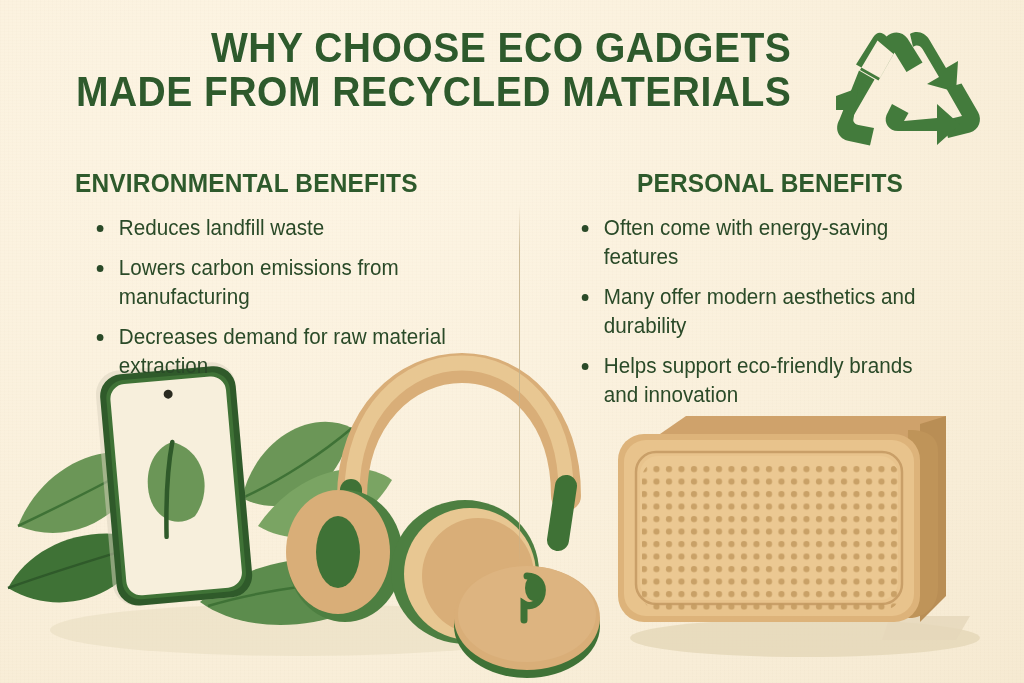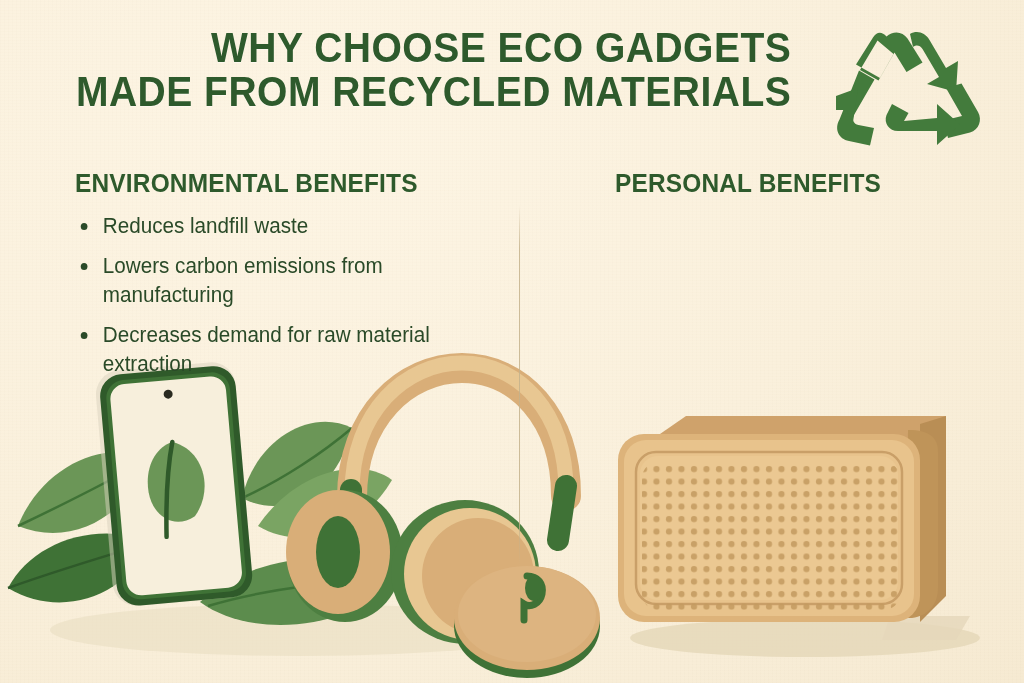--- a/index.html
+++ b/index.html
@@ -52,36 +52,36 @@
   
   #recycle-icon{
     position:absolute;left:822px;top:26px;
     width:176px;height:128px;
     z-index:6;
   }
 
   
   .col{position:absolute;top:168px;z-index:5;}
   #col-left{left:75px;width:420px;}
-  #col-right{left:538px;width:420px;}
+  #col-right{left:560px;width:420px;}
   #col-right .col-heading{text-align:center;}
   .col-heading{
     color:#2e5a2c;
     font-weight:bold;
     font-size:26px;
     line-height:30px;
     letter-spacing:.2px;
     transform:scaleX(.94);
     transform-origin:left center;
     margin:0 0 14px 0;
     white-space:nowrap;
   }
   #col-right .col-heading{transform:scaleX(.94);transform-origin:center;}
   ul.benefits{
-    list-style:none;margin:0;padding:0;
+    list-style:none;margin:16px;padding:0;
   }
   ul.benefits li{
     position:relative;
     color:#2a4a28;
     font-size:21.5px;
     line-height:29px;
     padding-left:29px;
     margin-bottom:11px;
     transform:scaleX(.96);
     transform-origin:left center;
@@ -137,20 +137,25 @@
     <div class="col-heading">ENVIRONMENTAL BENEFITS</div>
     <ul class="benefits">
       <li><span class="dot"></span><span>Reduces landfill waste</span></li>
       <li><span class="dot"></span><span>Lowers carbon emissions from manufacturing</span></li>
       <li><span class="dot"></span><span>Decreases demand for raw material extraction</span></li>
     </ul>
   </div>
 
   <div class="col" id="col-right">
     <div class="col-heading">PERSONAL BENEFITS</div>
+    <ul class="benefits">
+      <li><span class="dot"></span><span>Often come with energy-saving features</span></li>
+      <li><span class="dot"></span><span>Many offer modern aesthetics and durability</span></li>
+      <li><span class="dot"></span><span>Helps support eco-friendly brands and innovation</span></li>
+    </ul>
   </div>
 
   <svg class="art" id="art-left" viewBox="0 0 620 353" xmlns="http://www.w3.org/2000/svg">
     <defs>
       <clipPath id="screenClip">
         <rect x="116" y="48" width="116" height="212" rx="15"></rect>
       </clipPath>
     </defs>
 
     <ellipse cx="300" cy="300" rx="250" ry="26" fill="#e8dcc0" opacity=".55"></ellipse>

